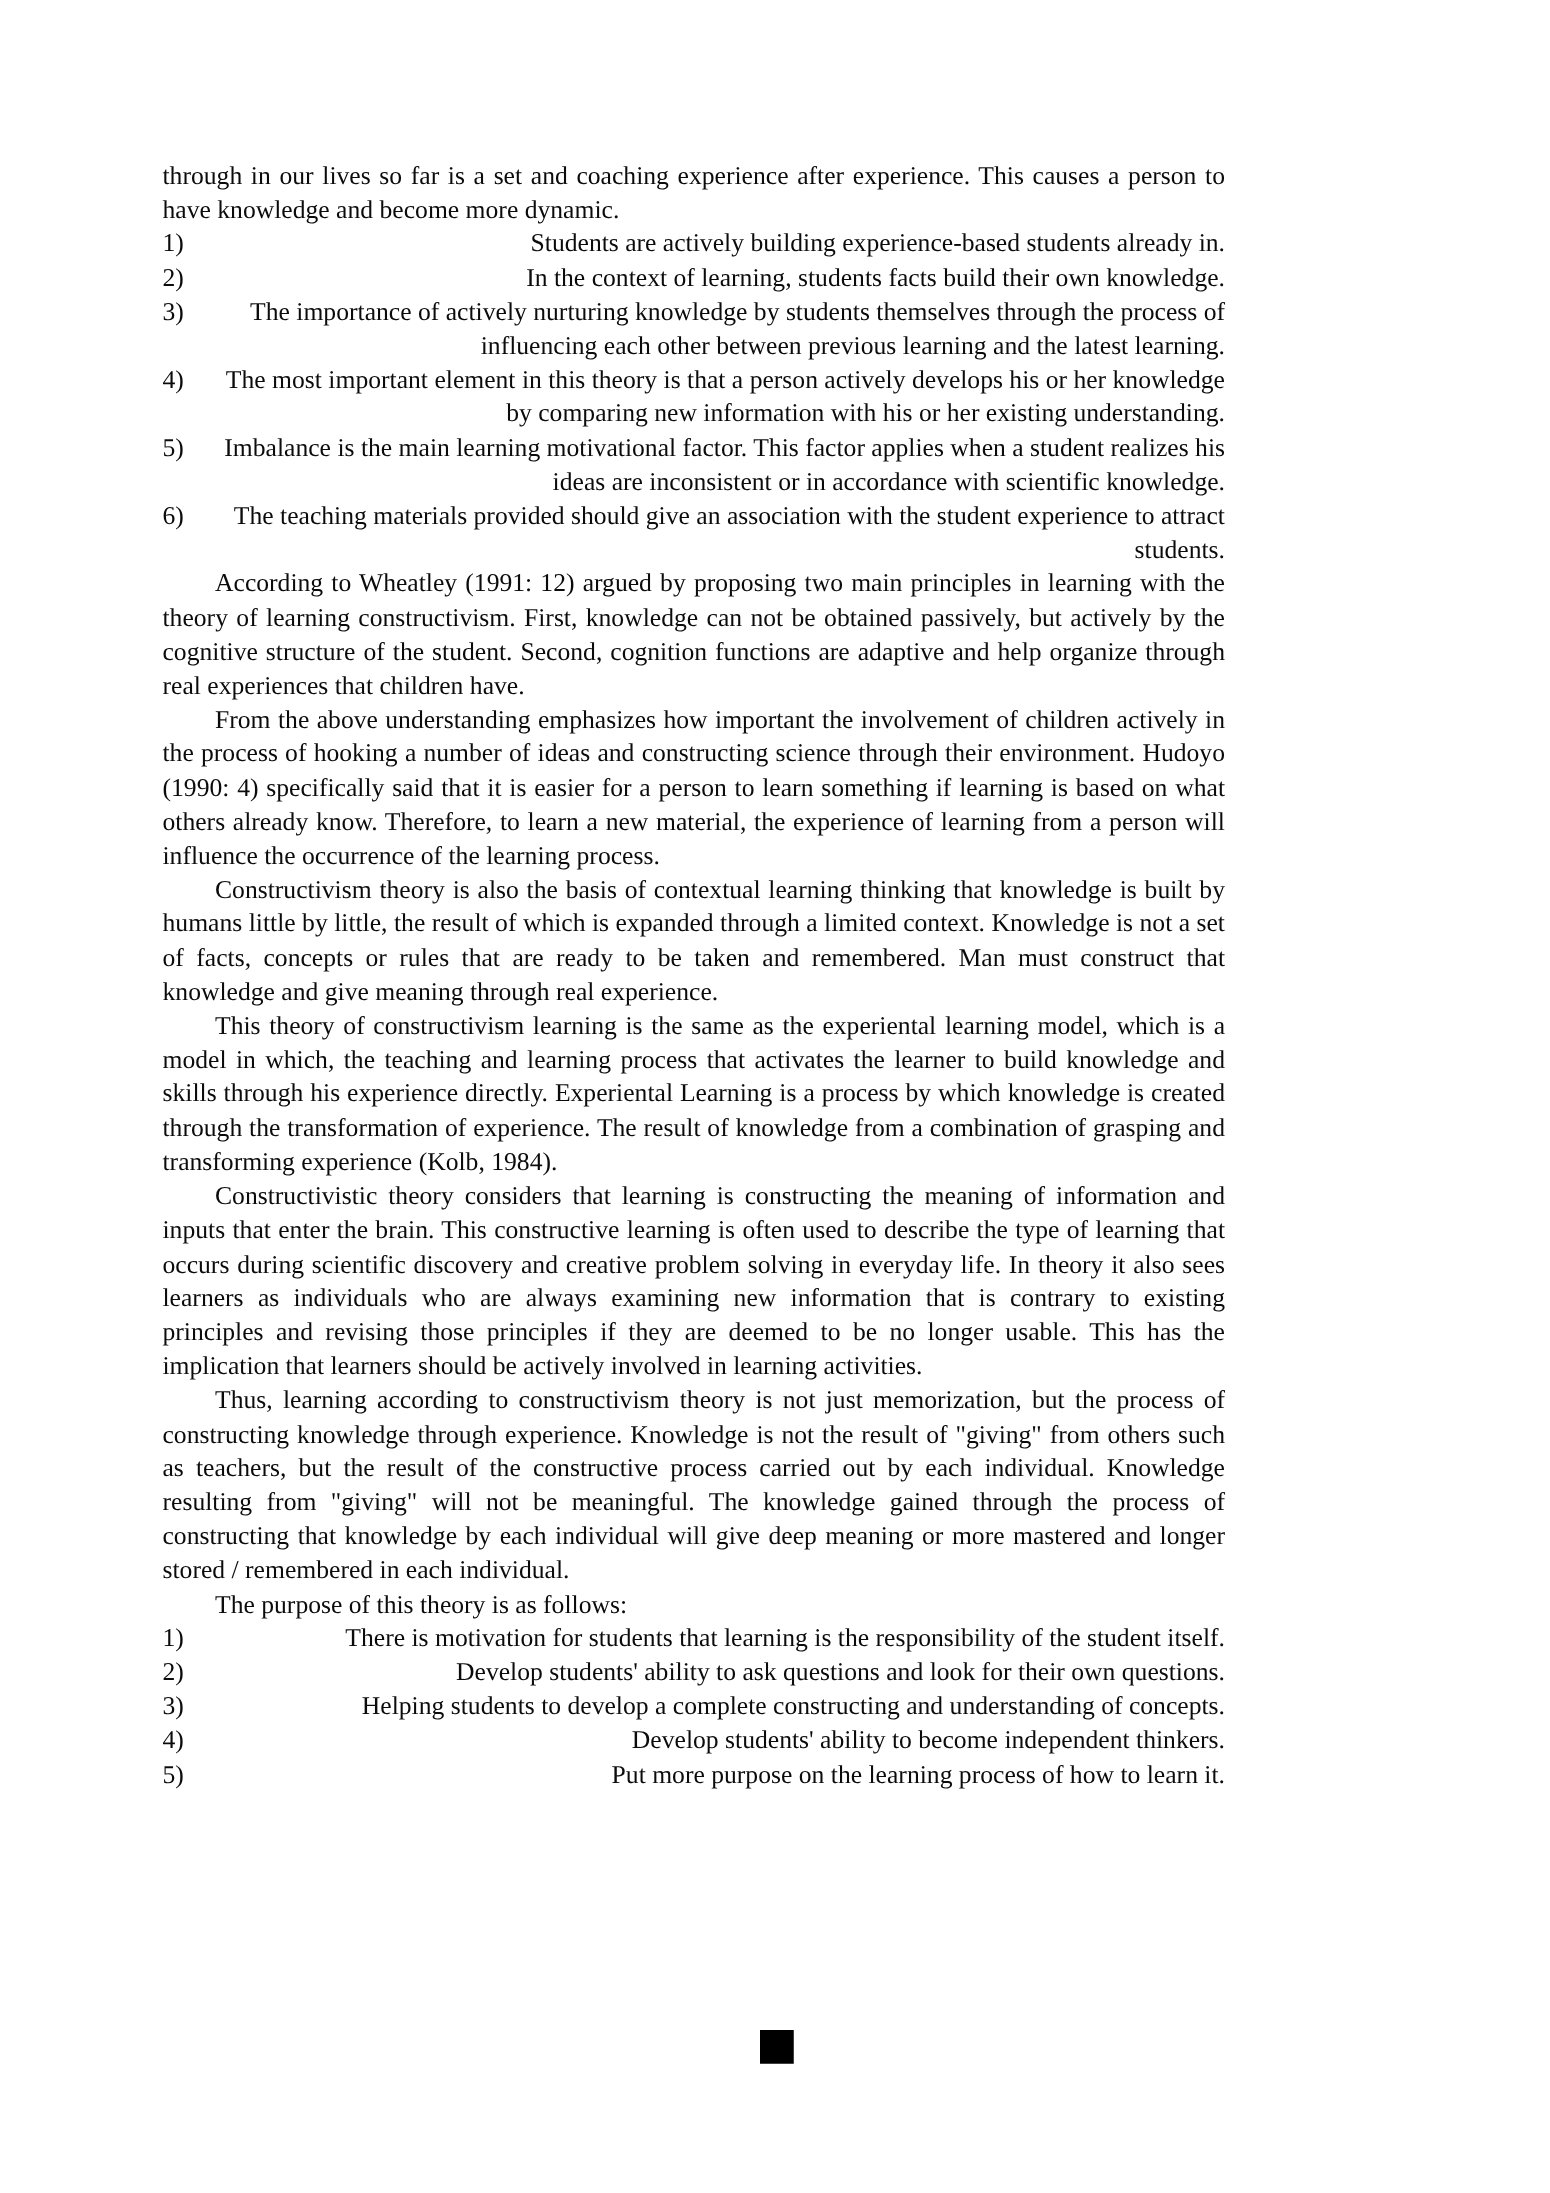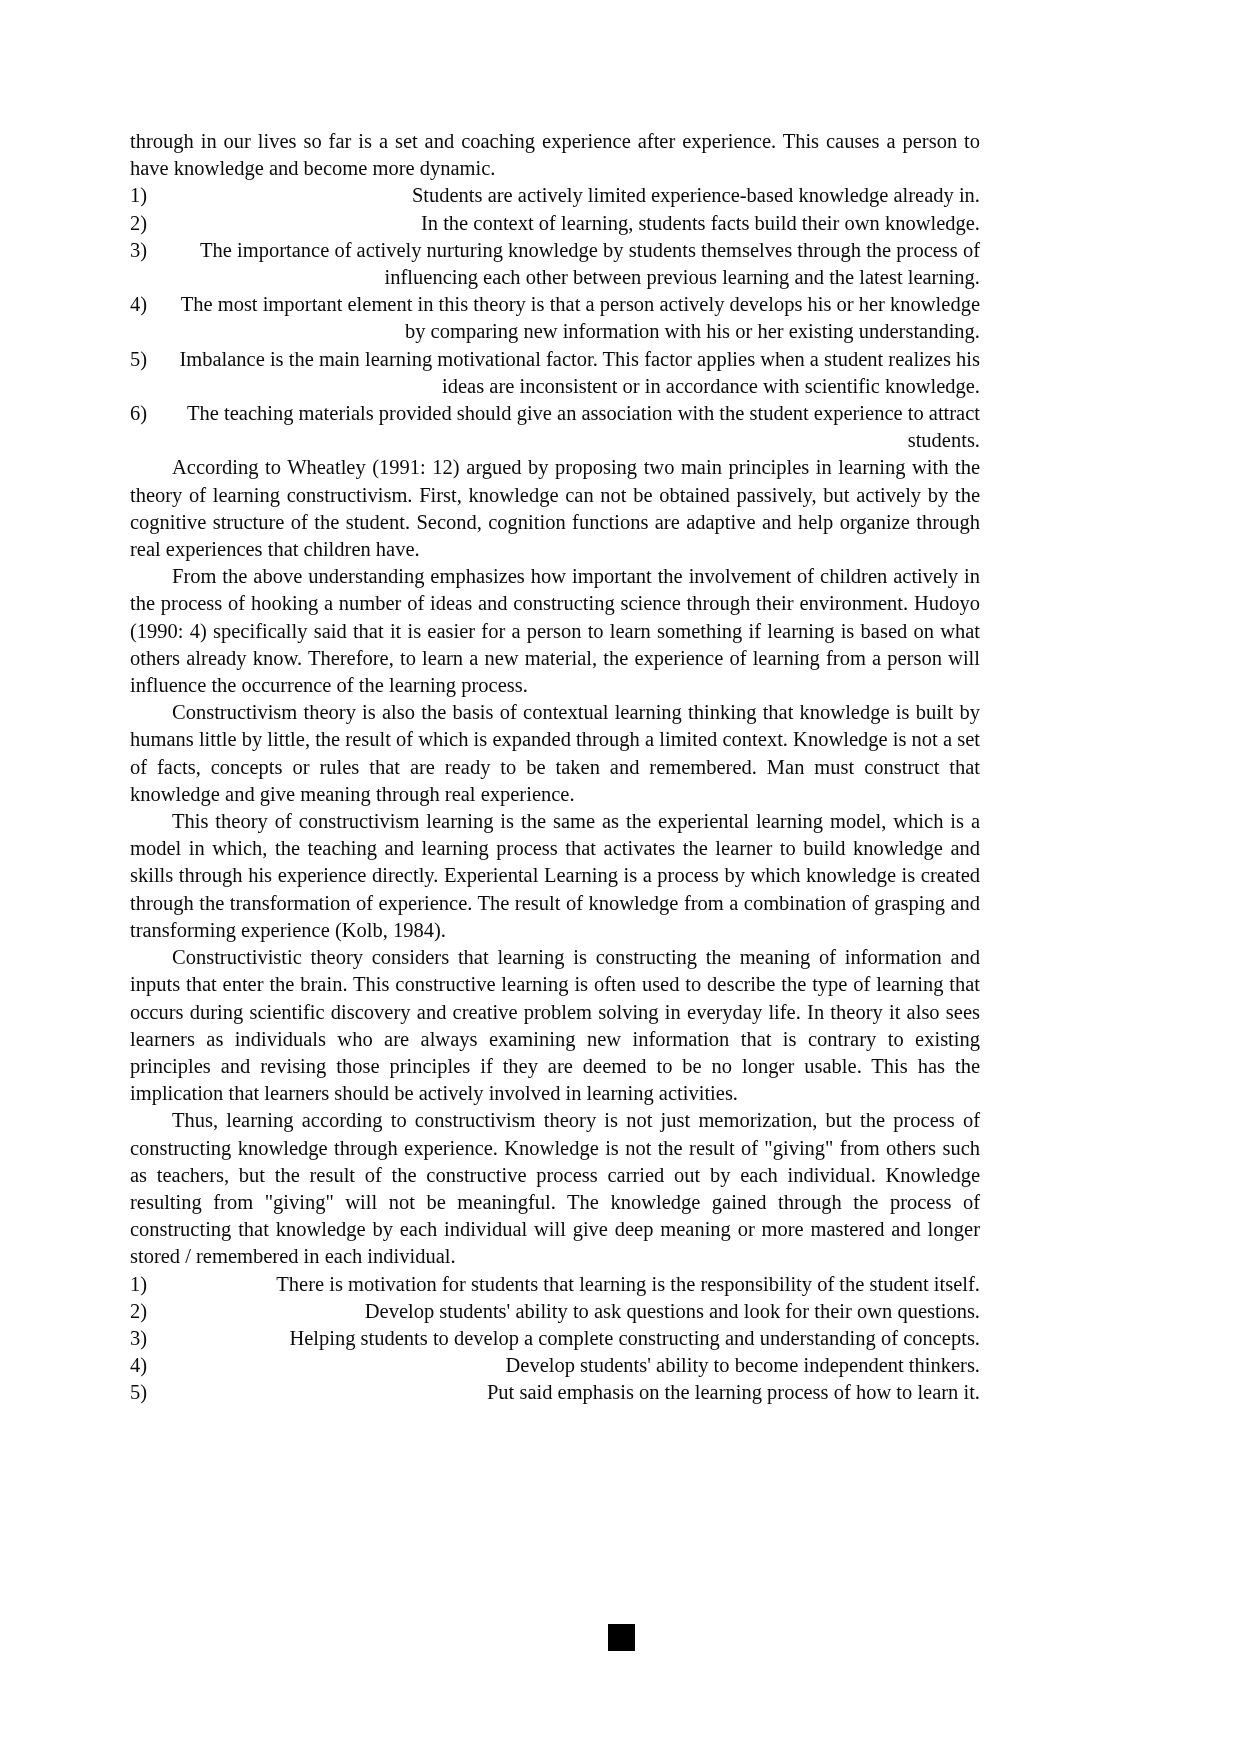--- a/index.html
+++ b/index.html
@@ -103,21 +103,21 @@
 <div class="page">
 
   <div class="content">
 
     <p class="para noindent">through in our lives so far is a set and coaching experience after experience. This causes a person to have knowledge and become more dynamic.</p>
 
 
     <ol class="list-wide">
       <li>
         <span class="marker">1)</span>
-        <span class="li-text">Students are actively limited experience-based knowledge already in.</span>
+        <span class="li-text">Students are actively building experience-based students already in.</span>
       </li>
       <li>
         <span class="marker">2)</span>
         <span class="li-text">In the context of learning, students facts build their own knowledge.</span>
       </li>
       <li>
         <span class="marker">3)</span>
         <span class="li-text">The importance of actively nurturing knowledge by students themselves through the process of influencing each other between previous learning and the latest learning.</span>
       </li>
       <li>
@@ -139,41 +139,42 @@
     <p class="para">From the above understanding emphasizes how important the involvement of children actively in the process of hooking a number of ideas and constructing science through their environment. Hudoyo (1990: 4) specifically said that it is easier for a person to learn something if learning is based on what others already know. Therefore, to learn a new material, the experience of learning from a person will influence the occurrence of the learning process.</p>
 
     <p class="para">Constructivism theory is also the basis of contextual learning thinking that knowledge is built by humans little by little, the result of which is expanded through a limited context. Knowledge is not a set of facts, concepts or rules that are ready to be taken and remembered. Man must construct that knowledge and give meaning through real experience.</p>
 
     <p class="para">This theory of constructivism learning is the same as the experiental learning model, which is a model in which, the teaching and learning process that activates the learner to build knowledge and skills through his experience directly. Experiental Learning is a process by which knowledge is created through the transformation of experience. The result of knowledge from a combination of grasping and transforming experience (Kolb, 1984).</p>
 
     <p class="para">Constructivistic theory considers that learning is constructing the meaning of information and inputs that enter the brain. This constructive learning is often used to describe the type of learning that occurs during scientific discovery and creative problem solving in everyday life. In theory it also sees learners as individuals who are always examining new information that is contrary to existing principles and revising those principles if they are deemed to be no longer usable. This has the implication that learners should be actively involved in learning activities.</p>
 
     <p class="para">Thus, learning according to constructivism theory is not just memorization, but the process of constructing knowledge through experience. Knowledge is not the result of "giving" from others such as teachers, but the result of the constructive process carried out by each individual. Knowledge resulting from "giving" will not be meaningful. The knowledge gained through the process of constructing that knowledge by each individual will give deep meaning or more mastered and longer stored / remembered in each individual.</p>
 
+    <p class="para">The purpose of this theory is as follows:</p>
 
     <ol class="list-tight">
       <li>
         <span class="marker">1)</span>
         <span class="li-text">There is motivation for students that learning is the responsibility of the student itself.</span>
       </li>
       <li>
         <span class="marker">2)</span>
         <span class="li-text">Develop students' ability to ask questions and look for their own questions.</span>
       </li>
       <li>
         <span class="marker">3)</span>
         <span class="li-text">Helping students to develop a complete constructing and understanding of concepts.</span>
       </li>
       <li>
         <span class="marker">4)</span>
         <span class="li-text">Develop students' ability to become independent thinkers.</span>
       </li>
       <li>
         <span class="marker">5)</span>
-        <span class="li-text">Put said emphasis on the learning process of how to learn it.</span>
+        <span class="li-text">Put more purpose on the learning process of how to learn it.</span>
       </li>
     </ol>
 
   </div>
 
   <div class="footer-mark"></div>
 
 </div>
 
 </body></html>

